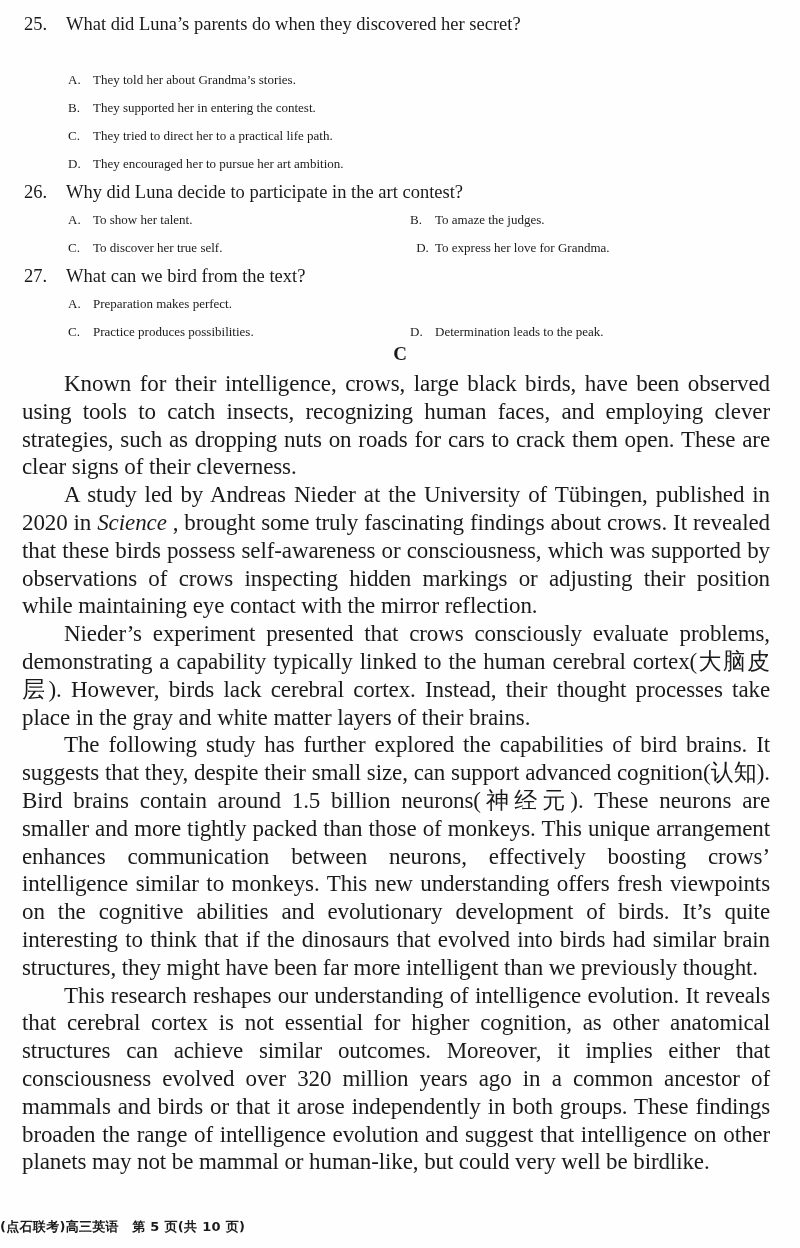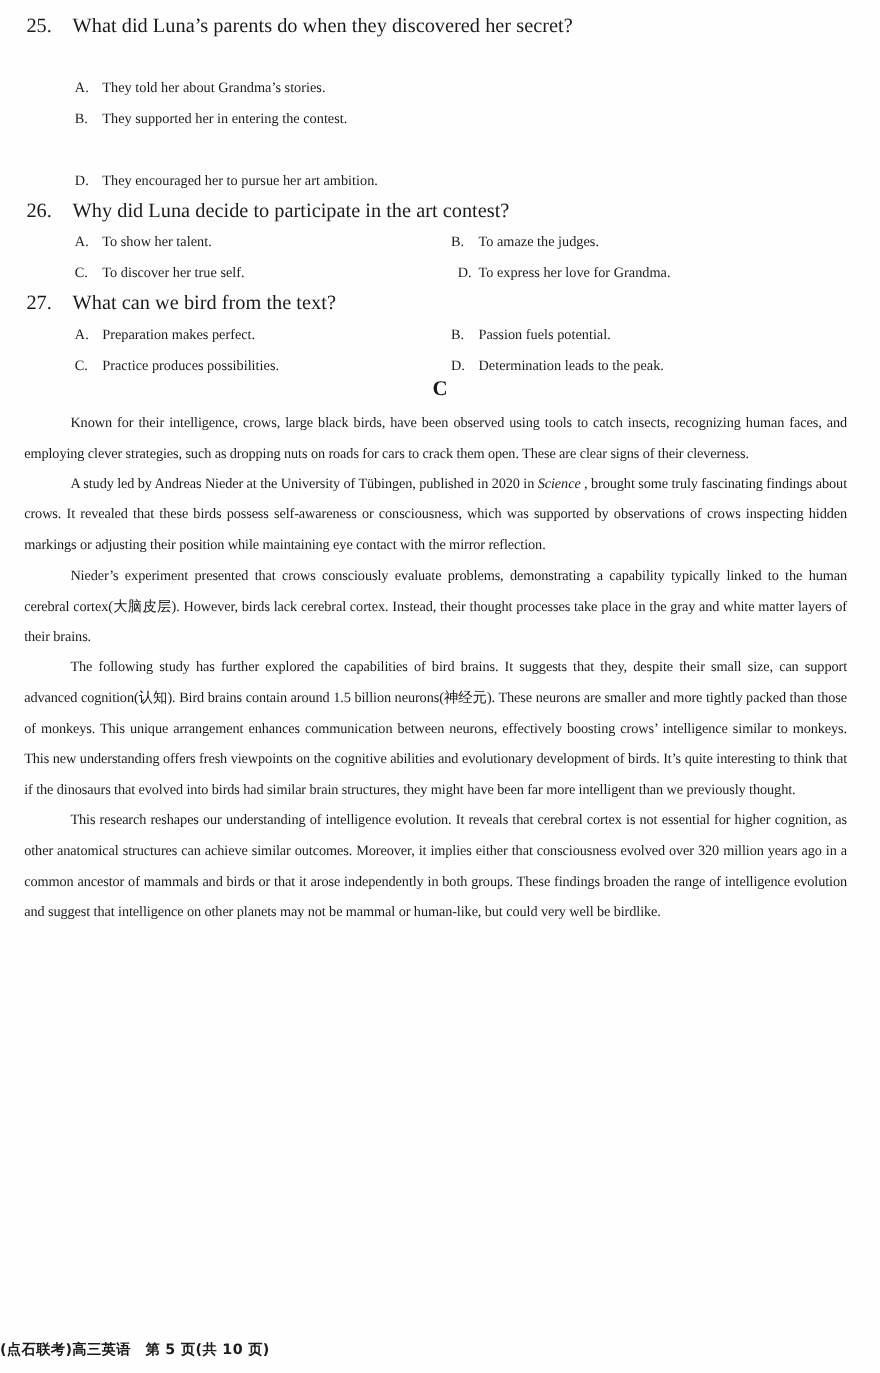--- a/index.html
+++ b/index.html
@@ -12,55 +12,55 @@
   .q { position: absolute; left: 24px; font-size: 18.5px; line-height: 28px; white-space: nowrap; }
   .qnum { display: inline-block; width: 42px; }
   .opt { position: absolute; font-size: 13px; line-height: 28px; white-space: nowrap; }
   .opt .letter { display: inline-block; width: 25px; }
   .section-title {
     position: absolute; left: 0; width: 800px; top: 342px; text-align: center;
     font-size: 19px; font-weight: bold; line-height: 24px;
   }
   .passage { position: absolute; left: 22px; width: 748px; top: 370px; }
   .para {
-    font-size: 13px; line-height: 27.8px; margin: 0; text-align: justify;
+    font-size: 23px; line-height: 27.8px; margin: 0; text-align: justify;
     text-indent: 42px; letter-spacing: -0.1px;
   }
   .para i { font-style: italic; }
   .footer {
     position: absolute; left: 0; width: 800px; top: 1218px; text-align: left;
     font-family: "DejaVu Sans", sans-serif; font-size: 13px; font-weight: bold;
     letter-spacing: 0.3px;
   }
 </style>
 </head>
 <body>
 
 <div class="page">
 
   <div class="q" style="top:10px;">
     <span class="qnum">25.</span><span>What did Luna’s parents do when they discovered her secret?</span>
   </div>
   <div class="opt" style="left:68px; top:66px;"><span class="letter">A.</span><span>They told her about Grandma’s stories.</span></div>
   <div class="opt" style="left:68px; top:94px;"><span class="letter">B.</span><span>They supported her in entering the contest.</span></div>
+  <div class="opt" style="left:68px; top:122px;"><span class="letter">C.</span><span>They tried to direct her to a practical life path.</span></div>
   <div class="opt" style="left:68px; top:150px;"><span class="letter">D.</span><span>They encouraged her to pursue her art ambition.</span></div>
 
   <div class="q" style="top:178px;">
     <span class="qnum">26.</span><span>Why did Luna decide to participate in the art contest?</span>
   </div>
   <div class="opt" style="left:410px; top:206px;"><span class="letter">B.</span><span>To amaze the judges.</span></div>
   <div class="opt" style="left:68px; top:206px;"><span class="letter">A.</span><span>To show her talent.</span></div>
   <div class="opt" style="left:68px; top:234px;"><span class="letter">C.</span><span>To discover her true self.</span></div>
   <div class="opt" style="left:410px; top:234px;text-align:center;"><span class="letter">D.</span><span>To express her love for Grandma.</span></div>
 
   <div class="q" style="top:262px;">
     <span class="qnum">27.</span><span>What can we bird from the text?</span>
   </div>
   <div class="opt" style="left:68px; top:290px;"><span class="letter">A.</span><span>Preparation makes perfect.</span></div>
-  <div class="opt" style="left:410px; top:290px;"><span class="letter">B.</span><span>Passion fuels potential.</span></div>
   <div class="opt" style="left:68px; top:318px;"><span class="letter">C.</span><span>Practice produces possibilities.</span></div>
   <div class="opt" style="left:410px; top:318px;"><span class="letter">D.</span><span>Determination leads to the peak.</span></div>
 
   <div class="section-title">C</div>
 
   <div class="passage">
     <p class="para">Known for their intelligence, crows, large black birds, have been observed using tools to catch insects, recognizing human faces, and employing clever strategies, such as dropping nuts on roads for cars to crack them open. These are clear signs of their cleverness.</p>
     <p class="para"><span>A study led by Andreas Nieder at the University of Tübingen, published in 2020 in </span><i>Science</i><span> , brought some truly fascinating findings about crows. It revealed that these birds possess self-awareness or consciousness, which was supported by observations of crows inspecting hidden markings or adjusting their position while maintaining eye contact with the mirror reflection.</span></p>
     <p class="para">Nieder’s experiment presented that crows consciously evaluate problems, demonstrating a capability typically linked to the human cerebral cortex(大脑皮层). However, birds lack cerebral cortex. Instead, their thought processes take place in the gray and white matter layers of their brains.</p>
     <p class="para">The following study has further explored the capabilities of bird brains. It suggests that they, despite their small size, can support advanced cognition(认知). Bird brains contain around 1.5 billion neurons(神经元). These neurons are smaller and more tightly packed than those of monkeys. This unique arrangement enhances communication between neurons, effectively boosting crows’ intelligence similar to monkeys. This new understanding offers fresh viewpoints on the cognitive abilities and evolutionary development of birds. It’s quite interesting to think that if the dinosaurs that evolved into birds had similar brain structures, they might have been far more intelligent than we previously thought.</p>

